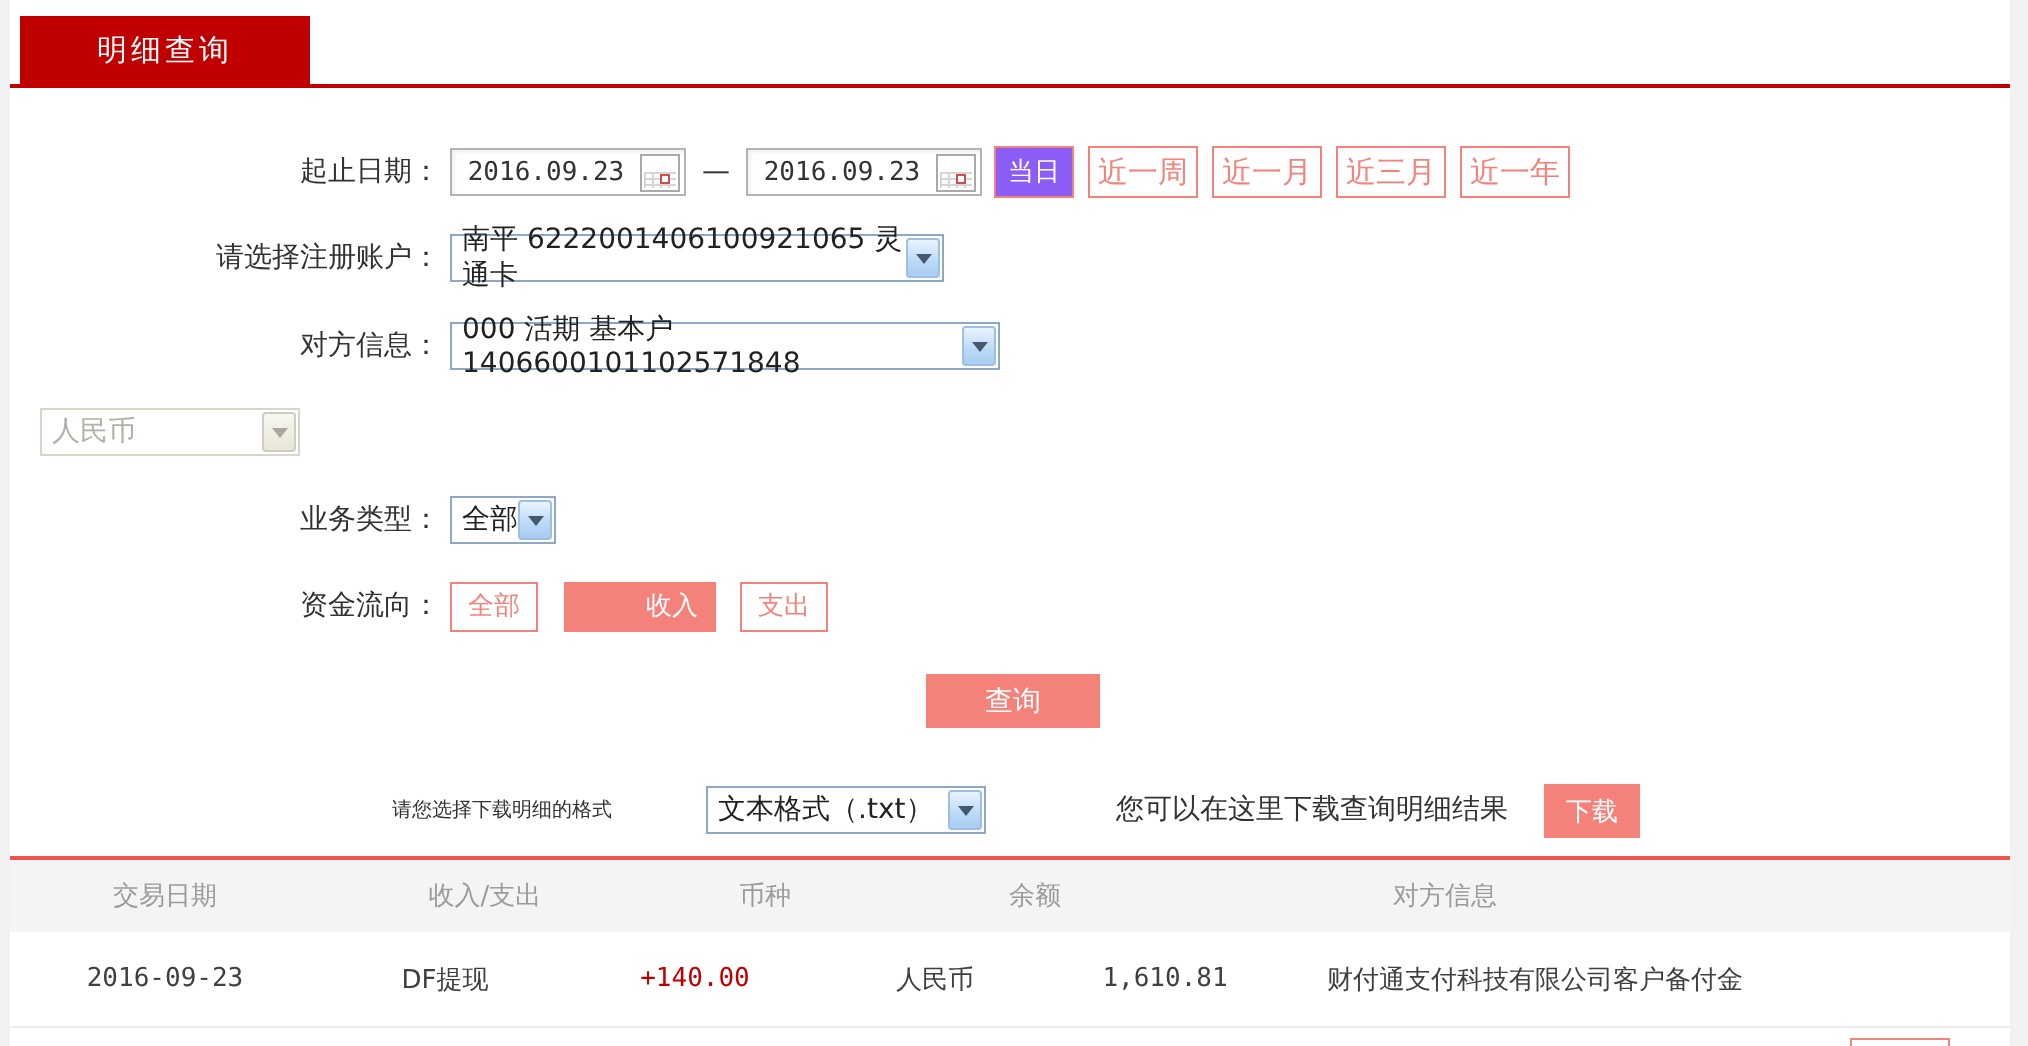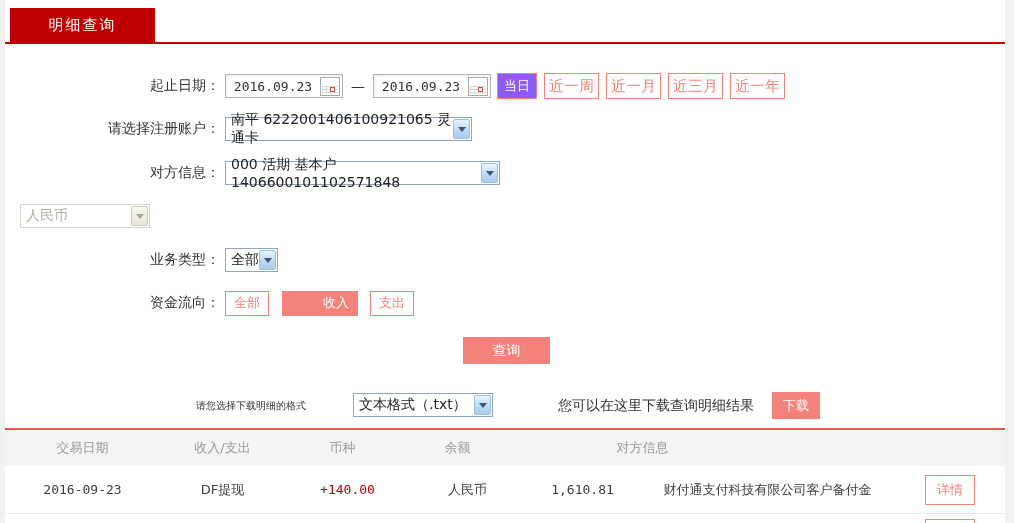--- a/index.html
+++ b/index.html
@@ -52,21 +52,21 @@
   
   .dl-row{position:absolute;left:0;top:392px;width:1000px;height:27px;}
   .dl-label{position:absolute;left:191px;top:0;line-height:27px;font-size:10px;color:#333;}
   .dl-sel{position:absolute;left:348px;top:1px;}
   .dl-hint{position:absolute;left:553px;top:0;line-height:27px;font-size:14px;color:#333;}
   .dl-btn{position:absolute;left:767px;top:0;width:48px;height:27px;background:#f4827b;border:none;color:#fff;
        font-size:13px;cursor:pointer;font-family:inherit;}
   
   .table{position:absolute;left:0;top:428px;width:1000px;}
   .thead{display:flex;align-items:center;height:36px;background:#f4f4f4;border-top:2px solid #f0544c;
-       color:#9b9b9b;font-size:13px;}
+       color:#9b9b9b;font-size:13px;gap:20px;}
   .trow{display:flex;align-items:center;height:47px;background:#fff;border-bottom:1px solid #ebebeb;
        font-size:13px;color:#404040;}
   .trow2{display:flex;align-items:flex-start;height:47px;background:#fff;}
   .c0{width:155px;text-align:center;} .c1{width:125px;text-align:center;} .c2{width:125px;text-align:center;}
   .c3{width:115px;text-align:center;} .c4{width:115px;text-align:center;} .c5{width:255px;text-align:center;}
   .c6{width:110px;text-align:center;}
   .amt{color:#c00000;font-family:"DejaVu Sans Mono",monospace;}
   .num{font-family:"DejaVu Sans Mono",monospace;}
   .detail-btn{display:inline-block;padding:5px 11px;border:1px solid #f4827b;color:#f4827b;background:#fff;
        font-size:13px;cursor:pointer;font-family:inherit;}
@@ -166,21 +166,20 @@
         <div class="c5">对方信息</div>
         <div class="c6"></div>
       </div>
       <div class="trow">
         <div class="c0 num">2016-09-23</div>
         <div class="c1">DF提现</div>
         <div class="c2 amt">+140.00</div>
         <div class="c3">人民币</div>
         <div class="c4 num">1,610.81</div>
         <div class="c5">财付通支付科技有限公司客户备付金</div>
-        <div class="c6"><span class="detail-btn">详情</span></div>
       </div>
       <div class="trow2">
         <div class="c0"></div>
           <div class="c1"></div>
           <div class="c2"></div>
         <div class="c3"></div>
           <div class="c4"></div>
           <div class="c5"></div>
         <div class="c6"><span class="detail-btn detail-btn2">详情</span></div>
       </div>

